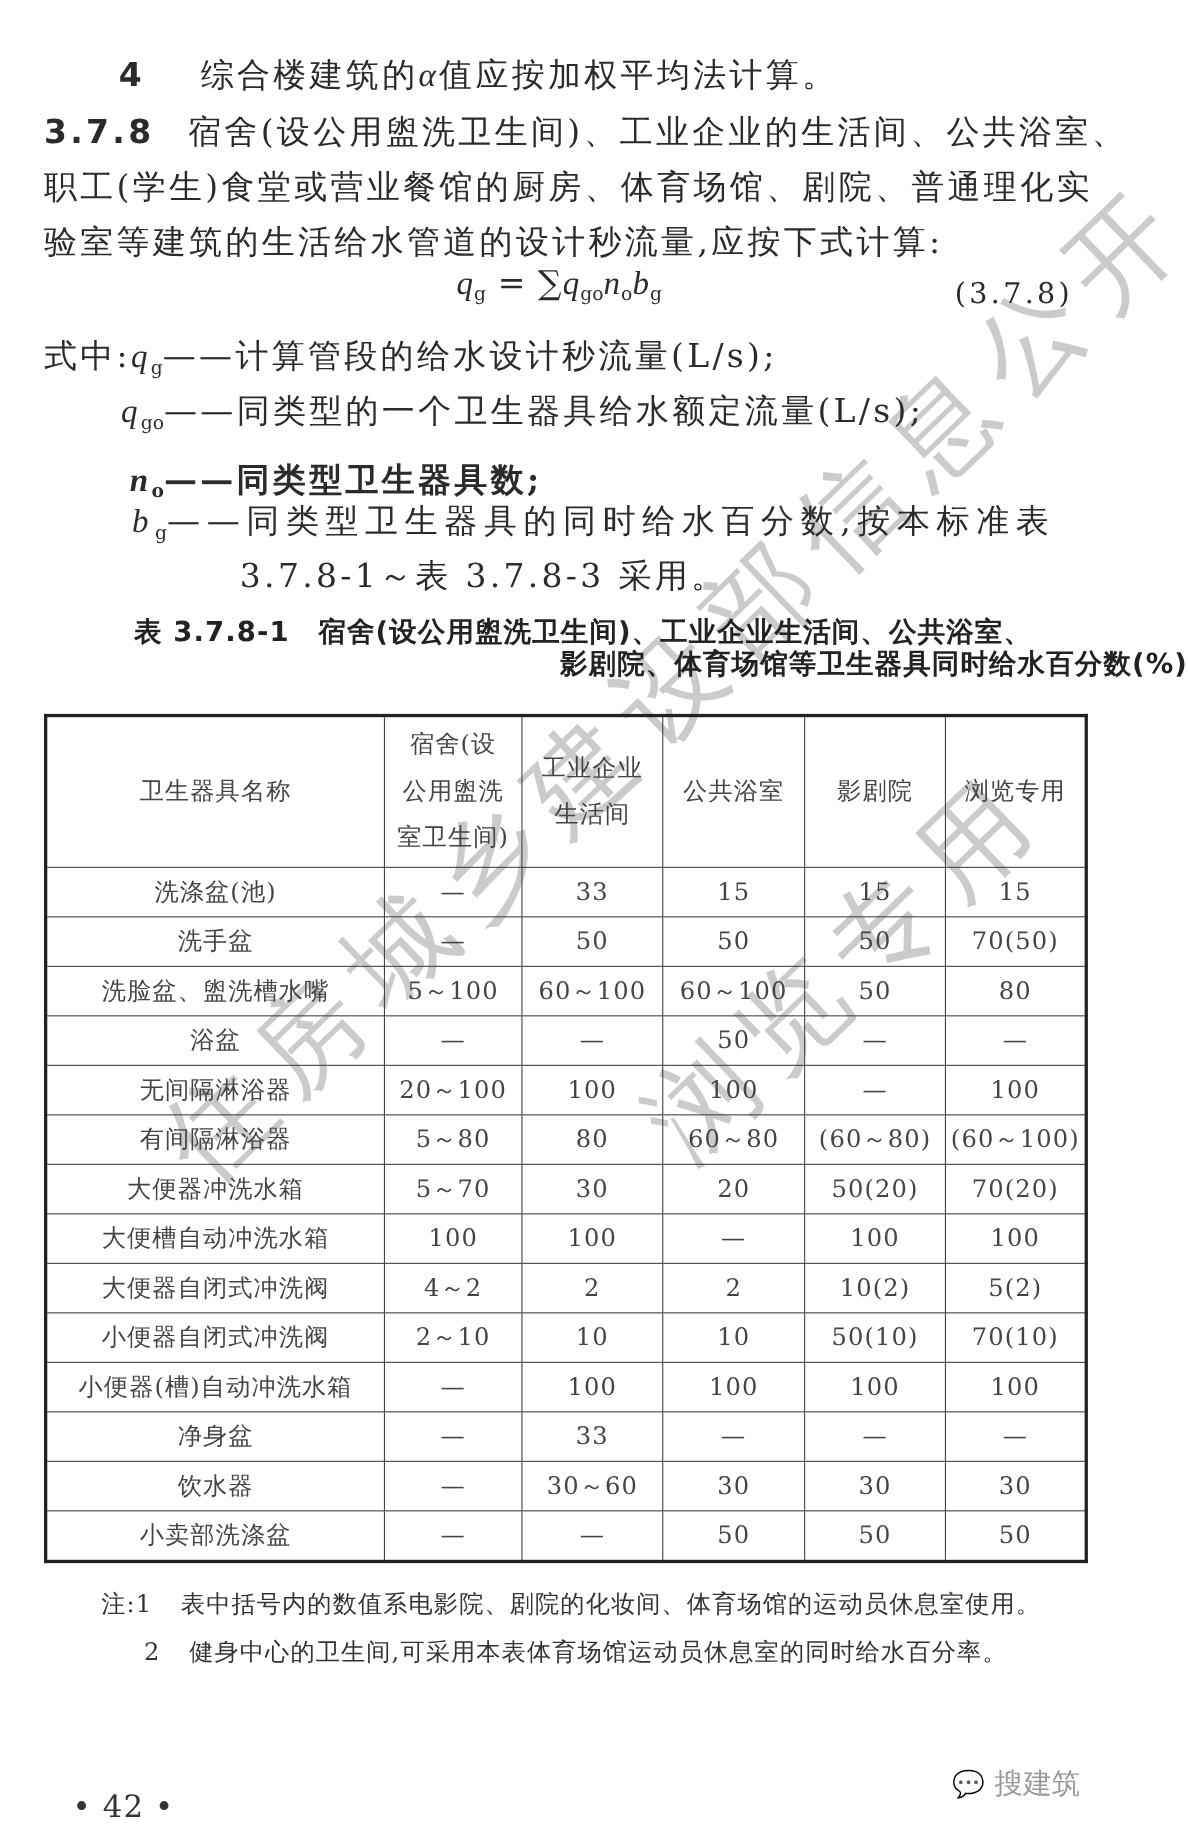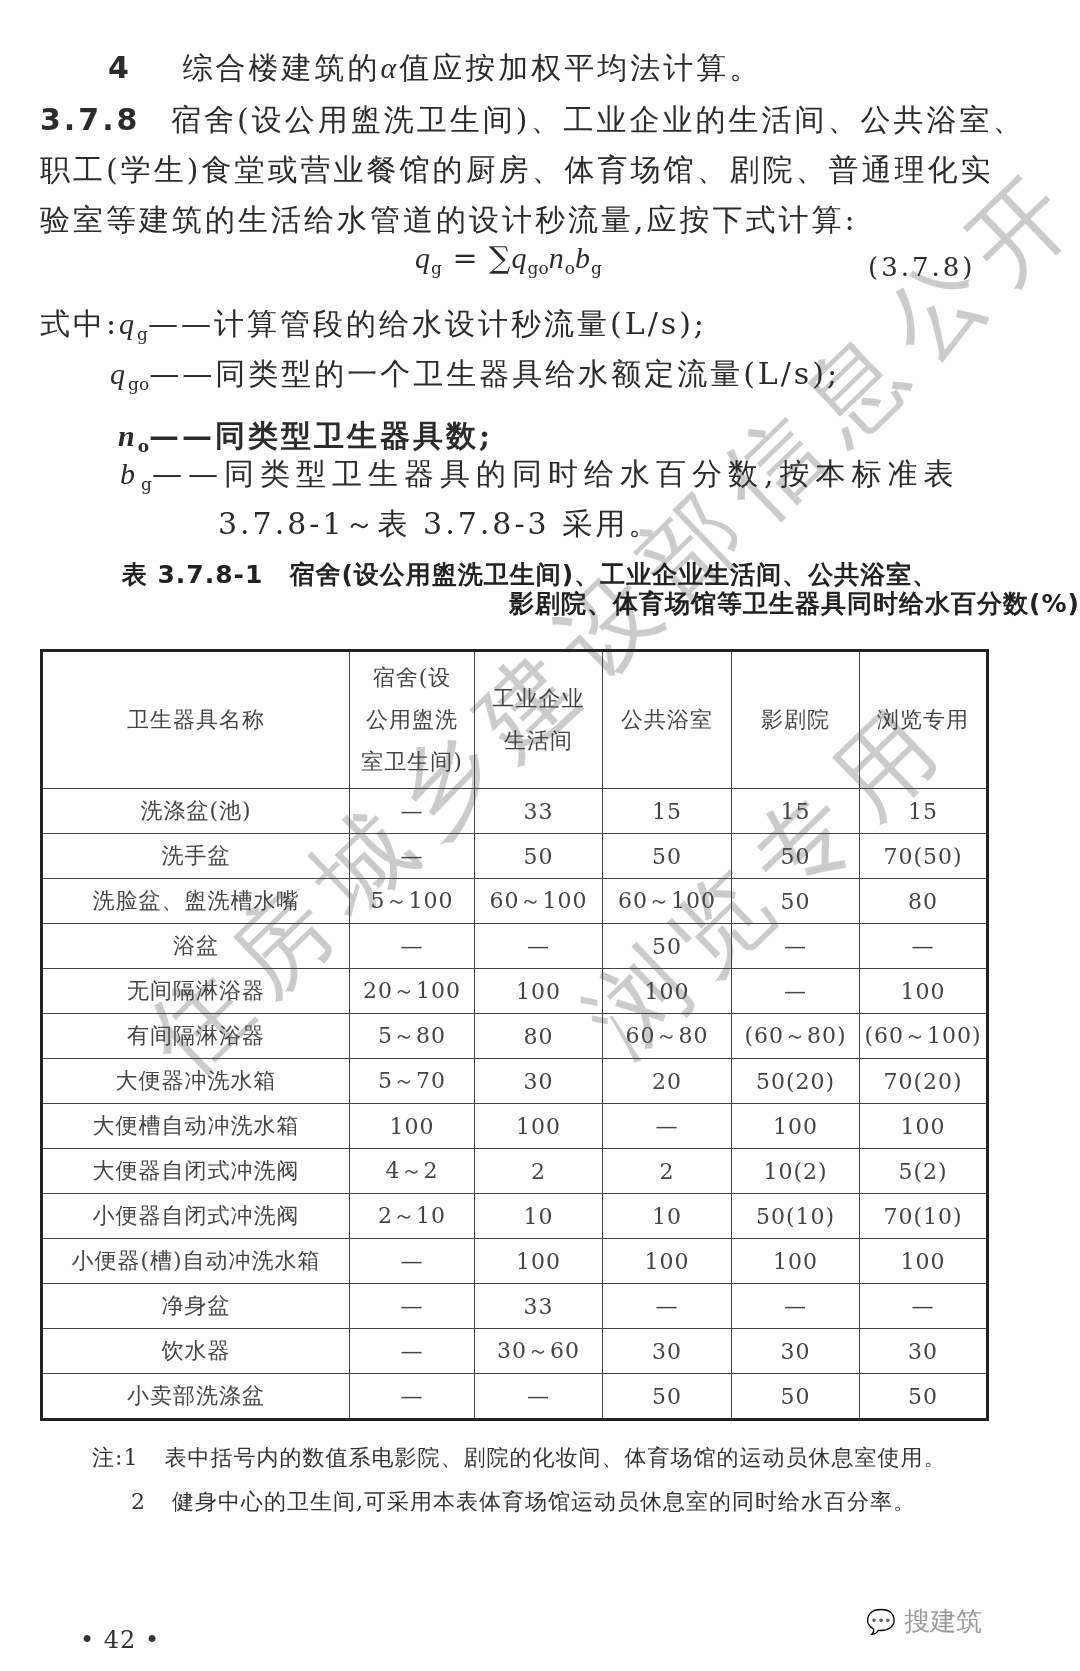--- a/index.html
+++ b/index.html
@@ -208,13 +208,13 @@
 </div>
 <div class="note" style="left:131px; top:1487px;">
   <span>2</span><span style="margin-left:26px;">健身中心的卫生间,可采用本表体育场馆运动员休息室的同时给水百分率。</span>
 </div>
 
 <div class="logo">
   <span style="font-size:24px;">💬</span>
   <span>搜建筑</span>
 </div>
 
-<div class="note" style="left:80px; top:1626px; font-size:24px;">• 42 •</div>
+<div class="note" style="left:66px; top:1626px; font-size:28px;">• 42 •</div>
 
 </body></html>

